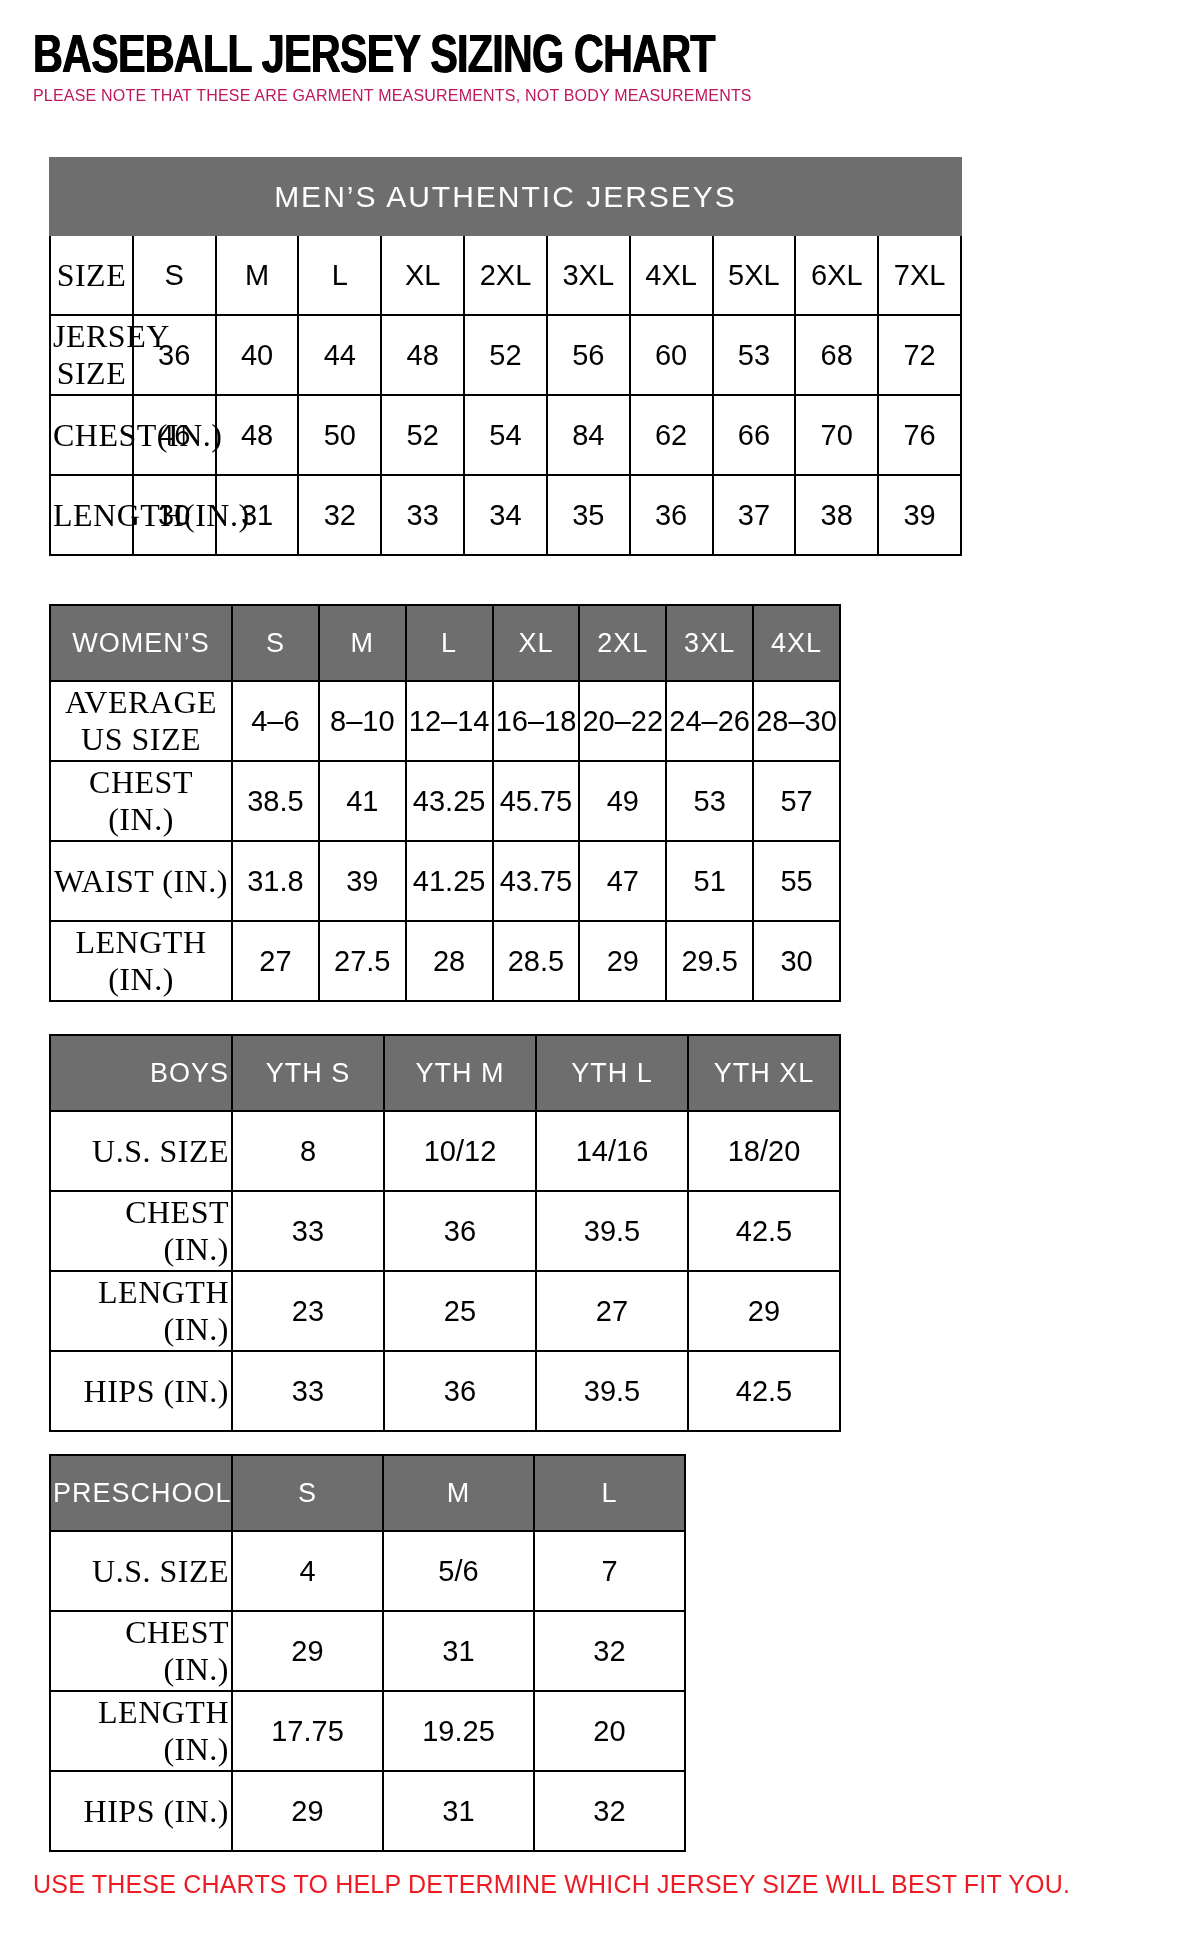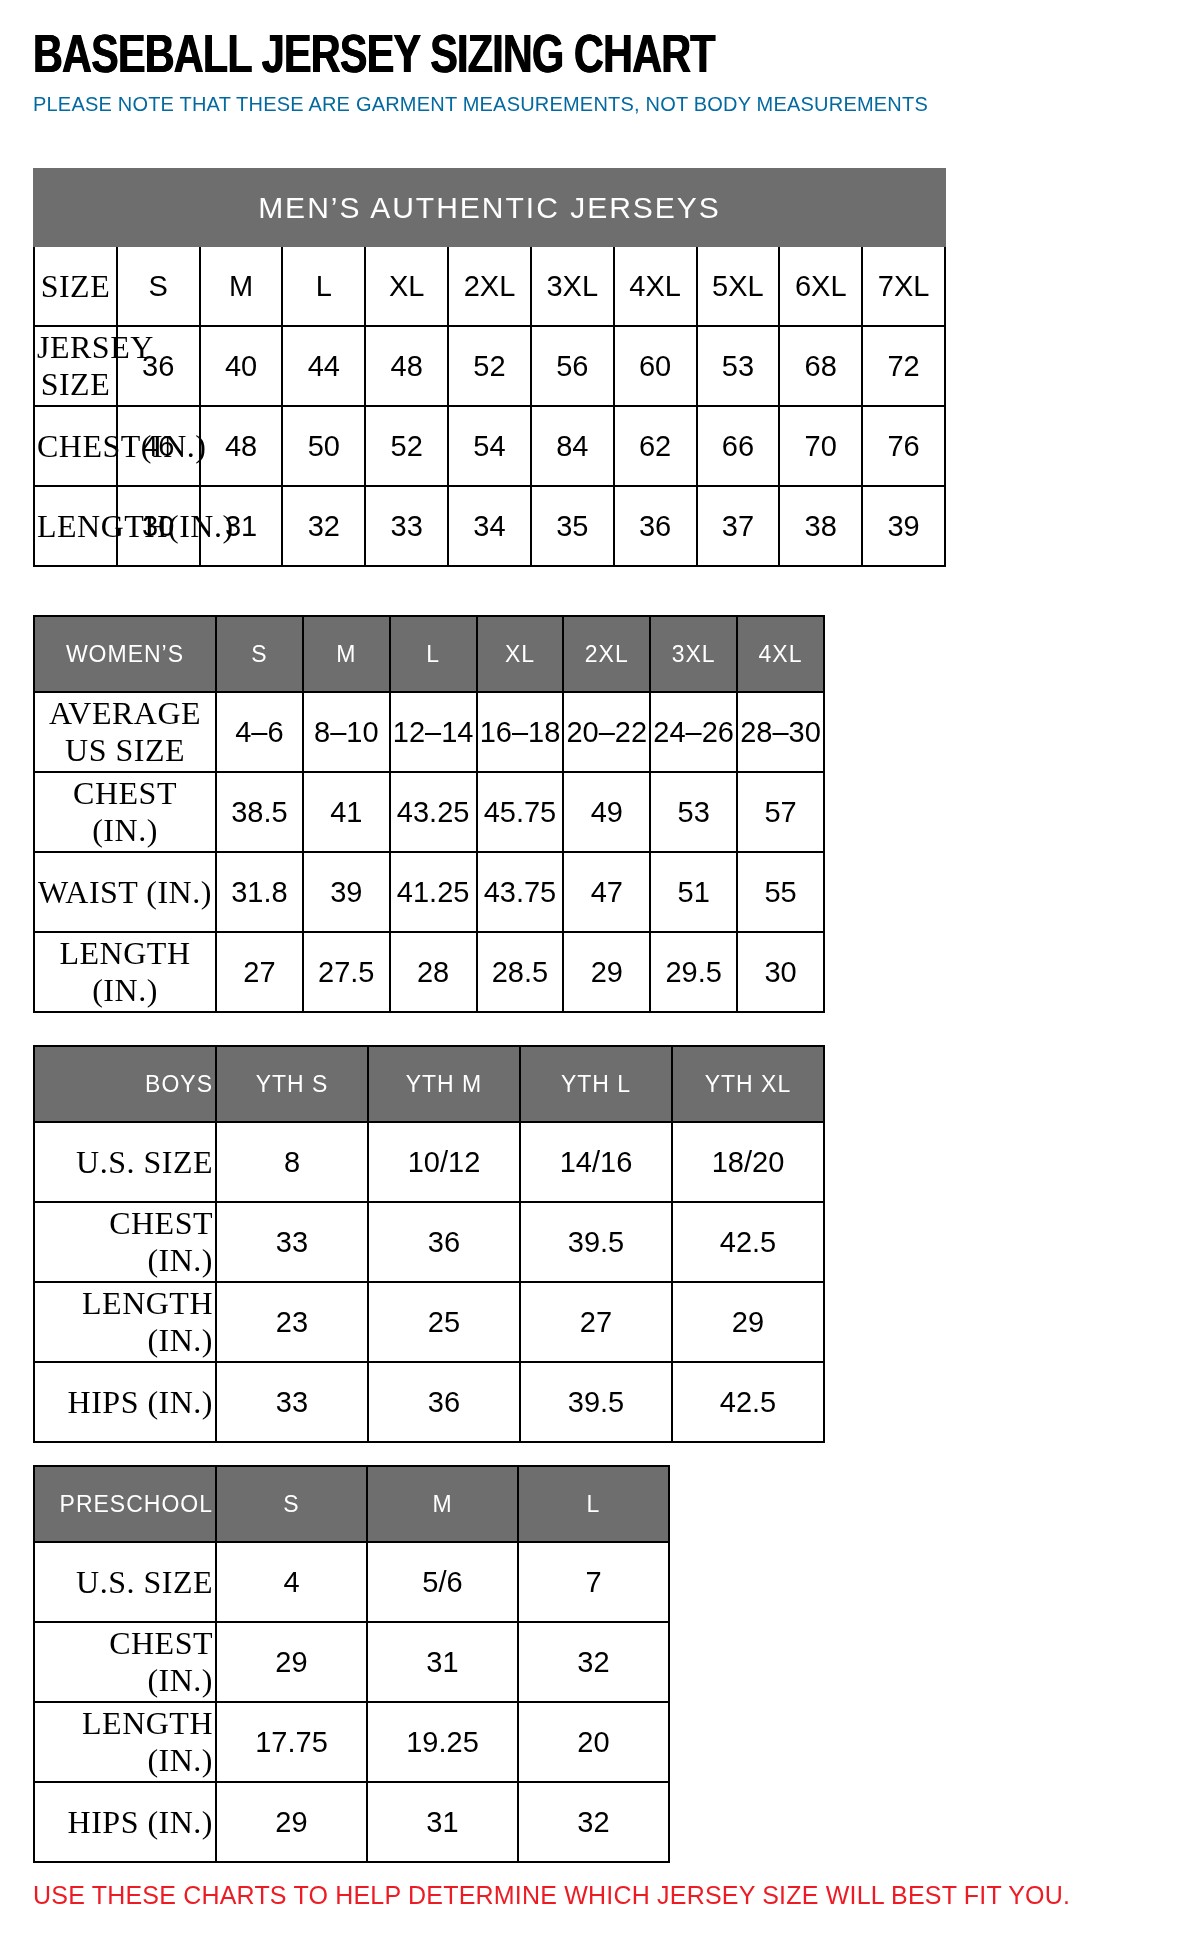--- a/index.html
+++ b/index.html
@@ -17,60 +17,60 @@
     font-weight:bold;
     letter-spacing:-1px;
     transform:scaleX(0.78);
     transform-origin:left center;
     white-space:nowrap;
     text-shadow:0.6px 0 currentColor,-0.6px 0 currentColor;
     line-height:1.05;
     margin-top:6px;
   }
   .note{
-    margin-top:10px;
+    margin-top:4px;
     width:920px;
-    font-size:20px;
+    font-size:16px;
     line-height:1.22;
-    color:#0369a1;
+    color:#be185d;
     letter-spacing:0.2px;
   }
   .footer-note{
     margin-top:18px;
     font-size:25px;
     color:#ed1c24;
     letter-spacing:0.2px;
     white-space:nowrap;
   }
 
   
   table.size-table{
     border-collapse:collapse;
     table-layout:fixed;
-    margin-left:0;
+    margin-left:16px;
   }
   .size-table td{
     border:2px solid #000;
     text-align:center;
     vertical-align:middle;
     padding:0 2px;
     box-sizing:border-box;
   }
   .size-table td.banner{
     background:#6e6e6e;
     color:#fff;
     font-size:30px;
     letter-spacing:2px;
     height:77px;
     border:2px solid #6e6e6e;
   }
   .size-table td.hcell{
     background:#6e6e6e;
     color:#fff;
-    font-size:23px;
+    font-size:27px;
     letter-spacing:1px;
     height:76px;
   }
   .size-table td.label{
     font-size:32px;
     letter-spacing:0.5px;
     white-space:pre-line;
     height:80px;
     font-family:Liberation Serif, serif;
   }

